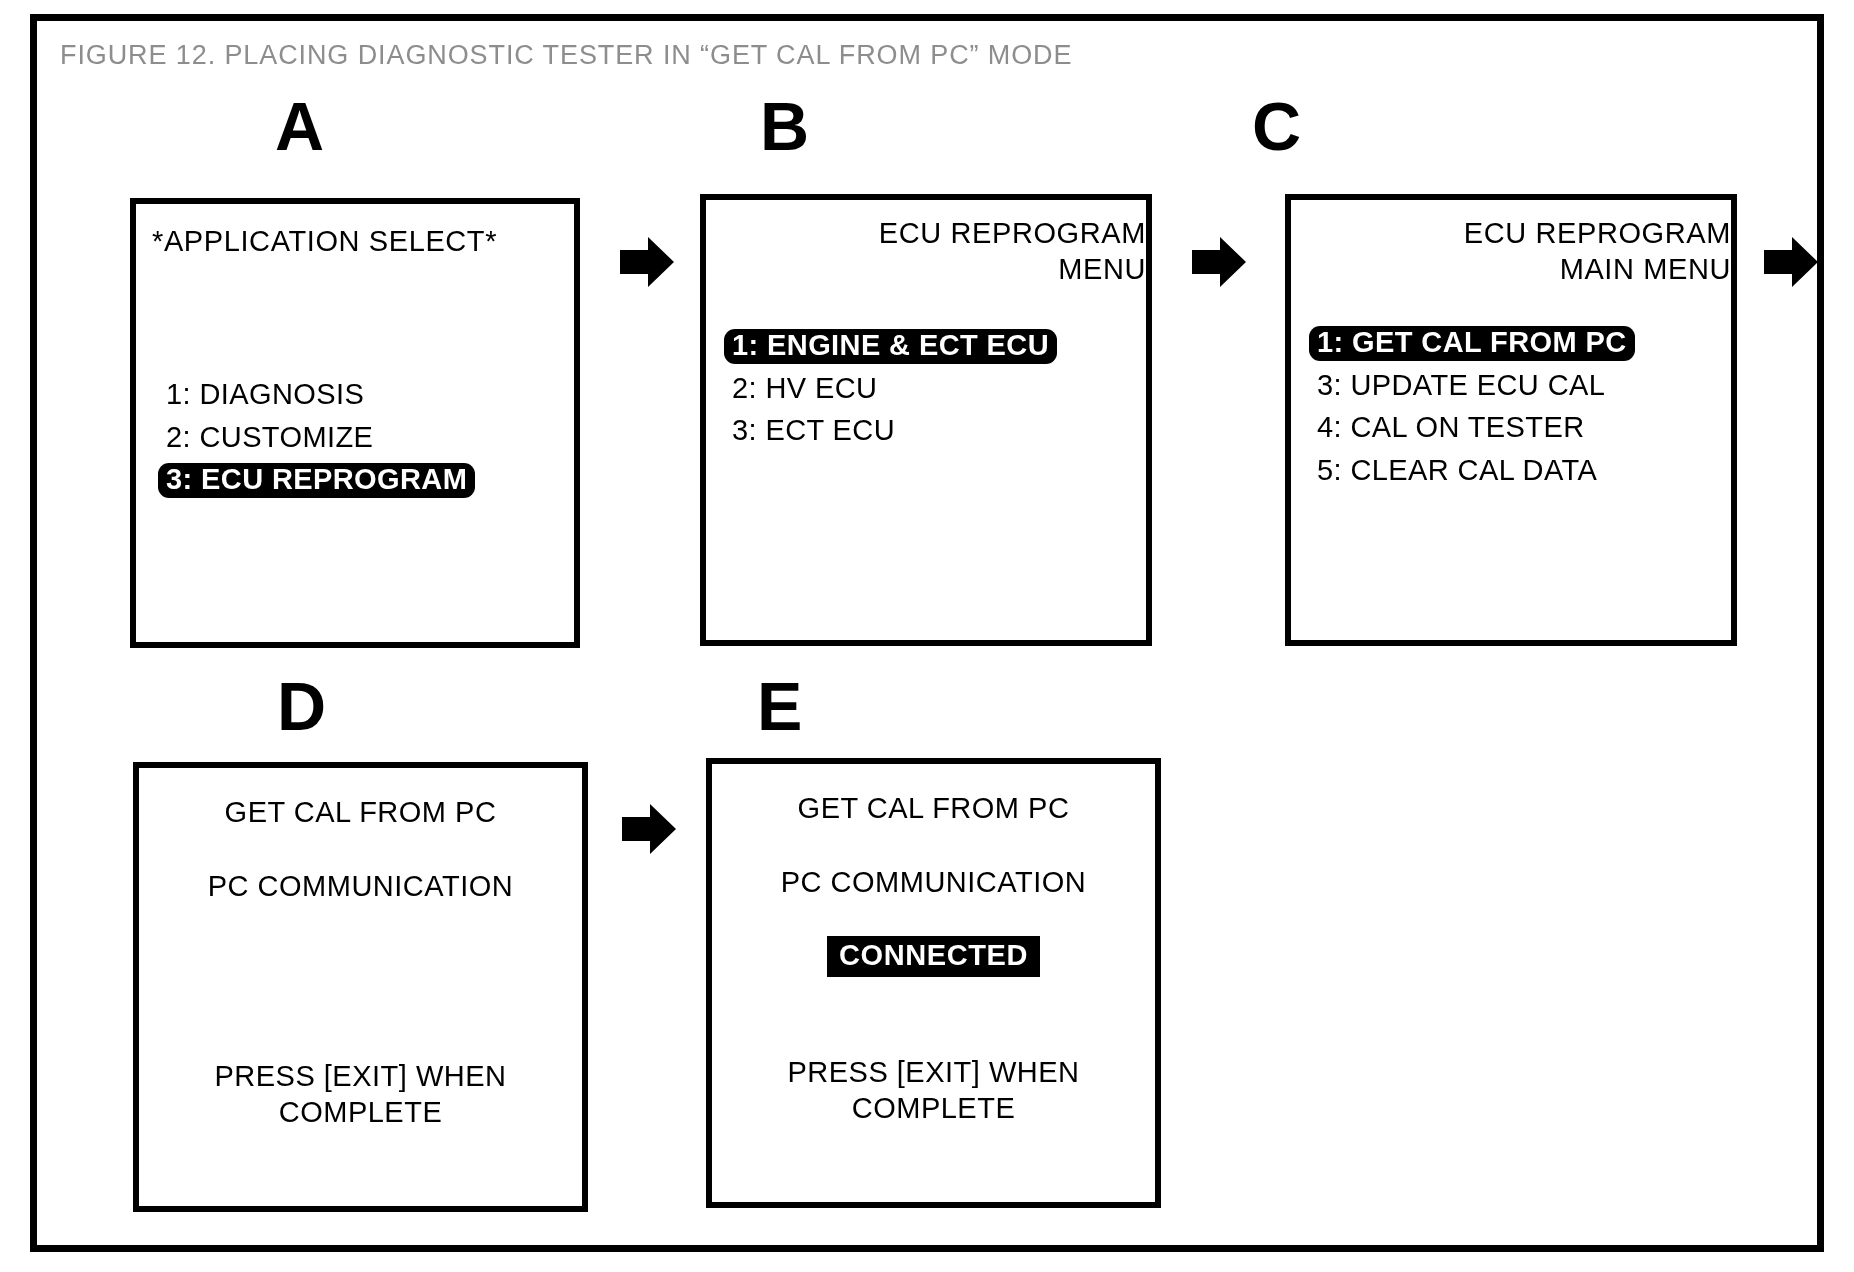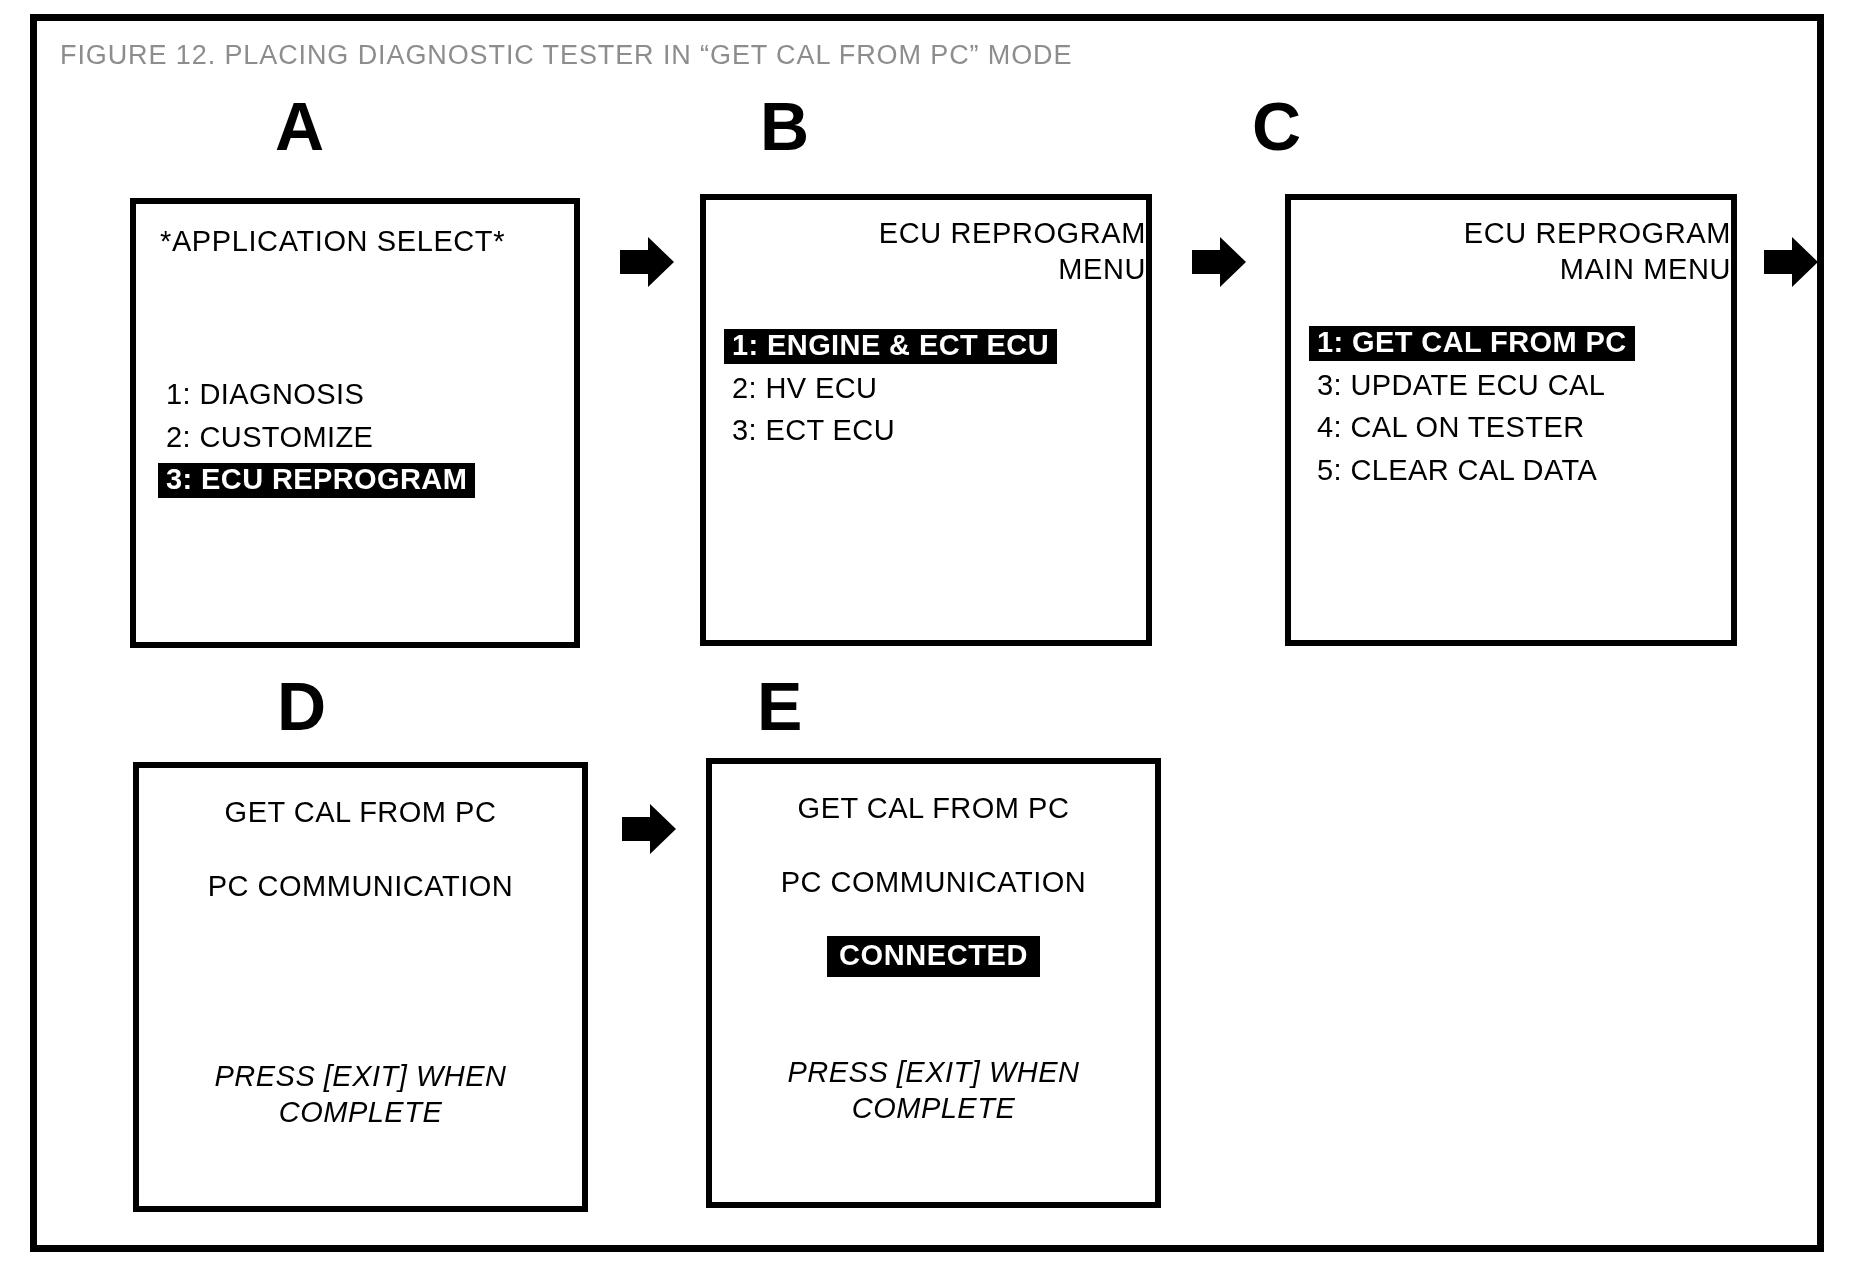--- a/index.html
+++ b/index.html
@@ -62,21 +62,21 @@
     color: #000000;
     letter-spacing: 0.6px;
     line-height: 1.22;
     white-space: nowrap;
   }
   .head-center {
     text-align: right;
   }
   .head-left {
     text-align: left;
-    padding-left: 24px;
+    padding-left: 16px;
   }
   .menu-list {
     position: absolute;
     left: 0;
     right: 0;
   }
   .menu-row {
     font-size: 29px;
     color: #000000;
     letter-spacing: 0.4px;
@@ -86,20 +86,21 @@
     display: block;
   }
   .menu-row .rowtext {
     display: inline-block;
     padding: 1px 8px 3px 8px;
   }
   .menu-row.selected .rowtext {
     background: #000000;
     color: #ffffff;
     font-weight: 700;
+    border-radius: 11px;
   }
   .status-line {
     font-size: 29px;
     letter-spacing: 0.5px;
     color: #000000;
     text-align: center;
     white-space: nowrap;
   }
   .status-badge-wrap {
     text-align: center;
@@ -113,21 +114,20 @@
     letter-spacing: 0.6px;
     padding: 3px 12px 5px 12px;
   }
   .footer-line {
     font-size: 29px;
     letter-spacing: 0.5px;
     color: #000000;
     text-align: center;
     line-height: 1.25;
     white-space: nowrap;
-    font-style: italic;
   }
   .arrow {
     position: absolute;
     width: 58px;
     height: 58px;
   }
   .arrow svg { display: block; }
 </style>
 </head>
 <body>

